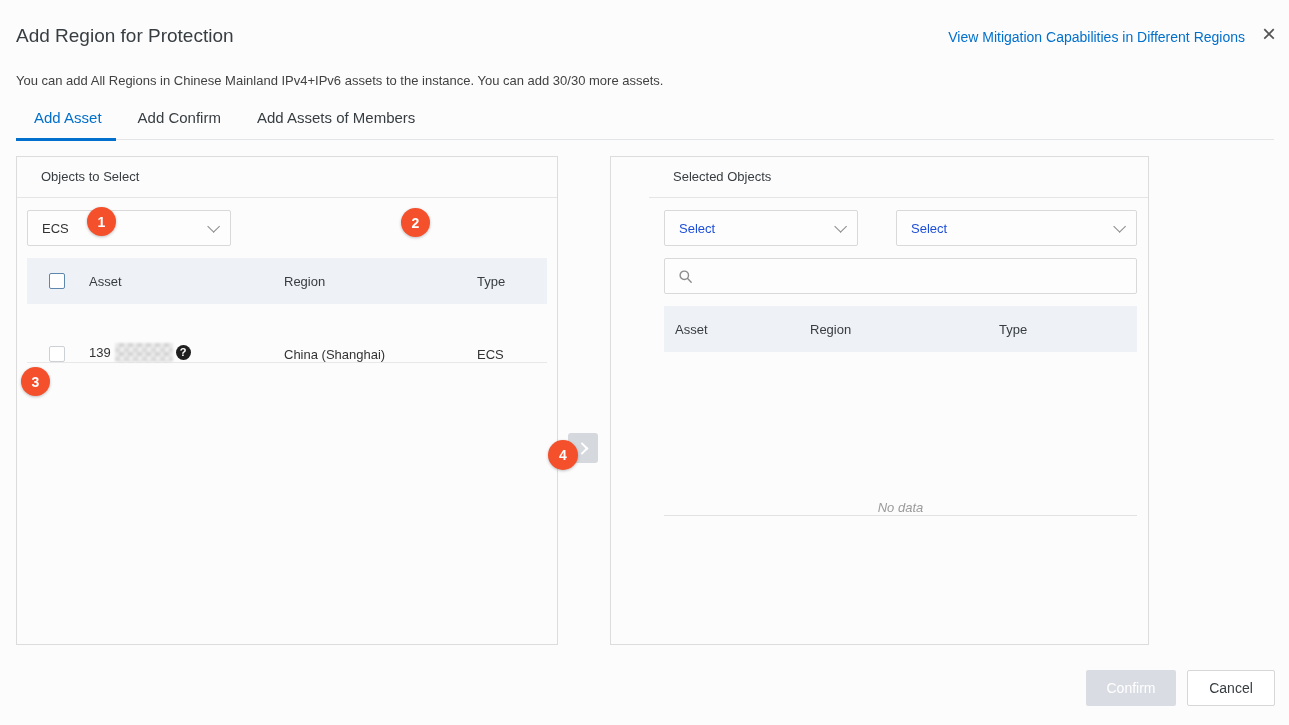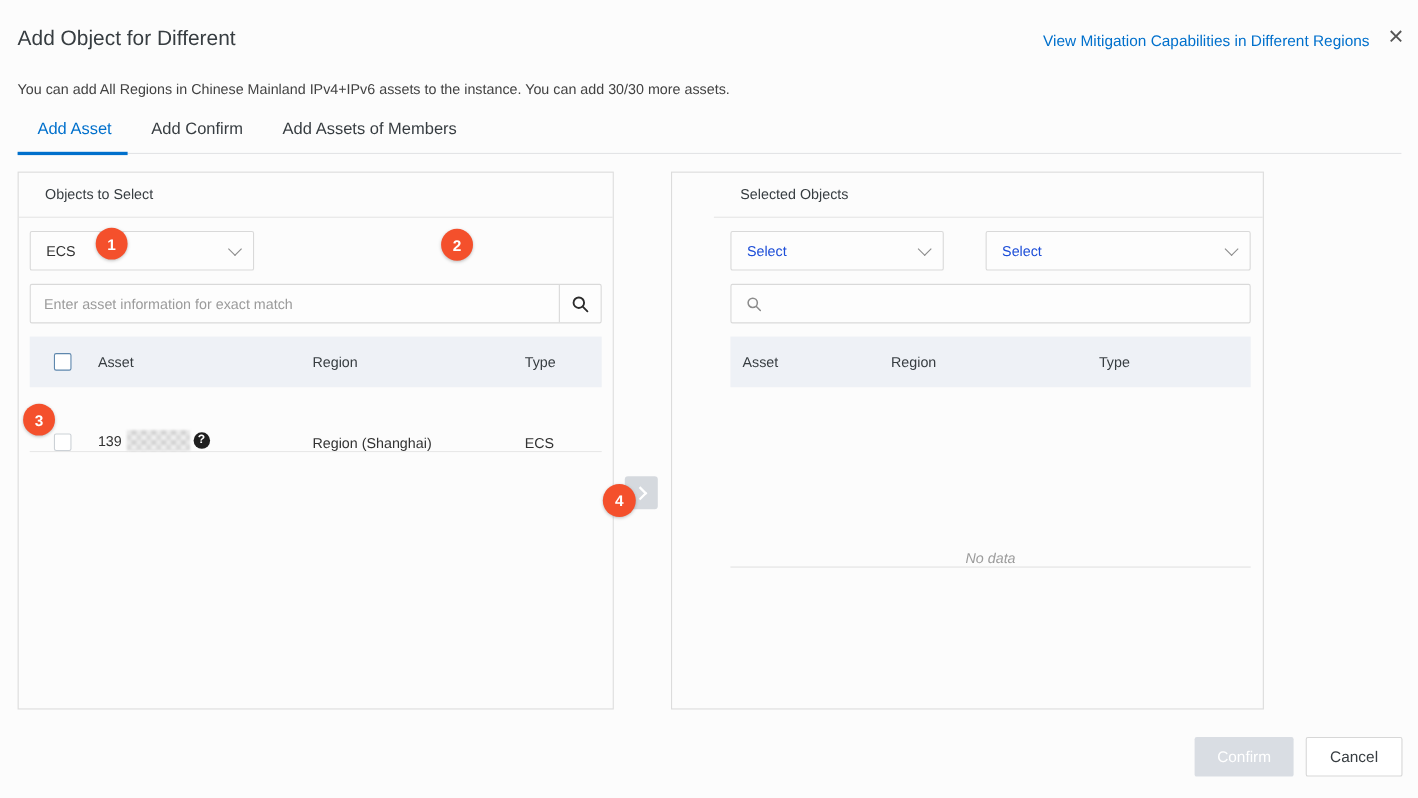--- a/index.html
+++ b/index.html
@@ -105,21 +105,21 @@
   
   .btn { position: absolute; top: 670px; height: 36px; border-radius: 2px; font-size: 14px; font-family: "Liberation Sans", sans-serif; cursor: pointer; }
   .btn-confirm { left: 1086px; width: 90px; background: #d9dde3; color: #fff; border: none; cursor: not-allowed; }
   .btn-cancel  { left: 1187px; width: 88px; background: #fff; color: #373d41; border: 1px solid #d7d7d7; }
 </style>
 </head>
 <body>
 
 <div class="dialog">
 
-  <div class="dlg-title">Add Object for Different</div>
+  <div class="dlg-title">Add Region for Protection</div>
   <a class="hdr-link">View Mitigation Capabilities in Different Regions</a>
   <span class="dlg-close">×</span>
   <div class="dlg-desc">You can add All Regions in Chinese Mainland IPv4+IPv6 assets to the instance. You can add 30/30 more assets.</div>
 
   <div class="tabs">
     <div class="tab active">Add Asset</div>
     <div class="tab">Add Confirm</div>
     <div class="tab">Add Assets of Members</div>
   </div>
   <div class="tabs-line"></div>
@@ -127,49 +127,40 @@
   <div class="panel panel-left">
     <div class="panel-header">Objects to Select</div>
     <div class="panel-body-l">
       <div class="selects-row">
         <div class="select sel-1l">
           <span class="sel-value">ECS</span>
           <span class="chev"></span>
         </div>
       </div>
 
-      <div class="search-row">
-        <input type="text" placeholder="Enter asset information for exact match" style="">
-        <div class="search-btn">
-          <svg width="17" height="17" viewBox="0 0 17 17">
-            <circle cx="7.2" cy="7.2" r="4.8" fill="none" stroke="#2b2b2b" stroke-width="1.7"></circle>
-            <line x1="11" y1="11" x2="15" y2="15" stroke="#2b2b2b" stroke-width="1.7" stroke-linecap="round"></line>
-          </svg>
-        </div>
-      </div>
 
       <div class="tbl-header">
         <span class="col-check">
             <span class="cb"></span>
           </span>
         <span class="col-asset">Asset</span>
         <span class="col-region">Region</span>
         <span class="col-type">Type</span>
       </div>
 
       <div class="tbl-row">
         <span class="col-check">
             <span class="cb row-cb"></span>
           </span>
         <span class="col-asset">
           <span>139</span>
           <span class="masked-blk"></span>
           <span class="help-ico">?</span>
         </span>
-        <span class="col-region">Region (Shanghai)</span>
+        <span class="col-region">China (Shanghai)</span>
         <span class="col-type">ECS</span>
       </div>
     </div>
   </div>
 
   <button class="transfer-btn">
     <span class="transfer-chev"></span>
   </button>
 
   <div class="panel panel-right">

